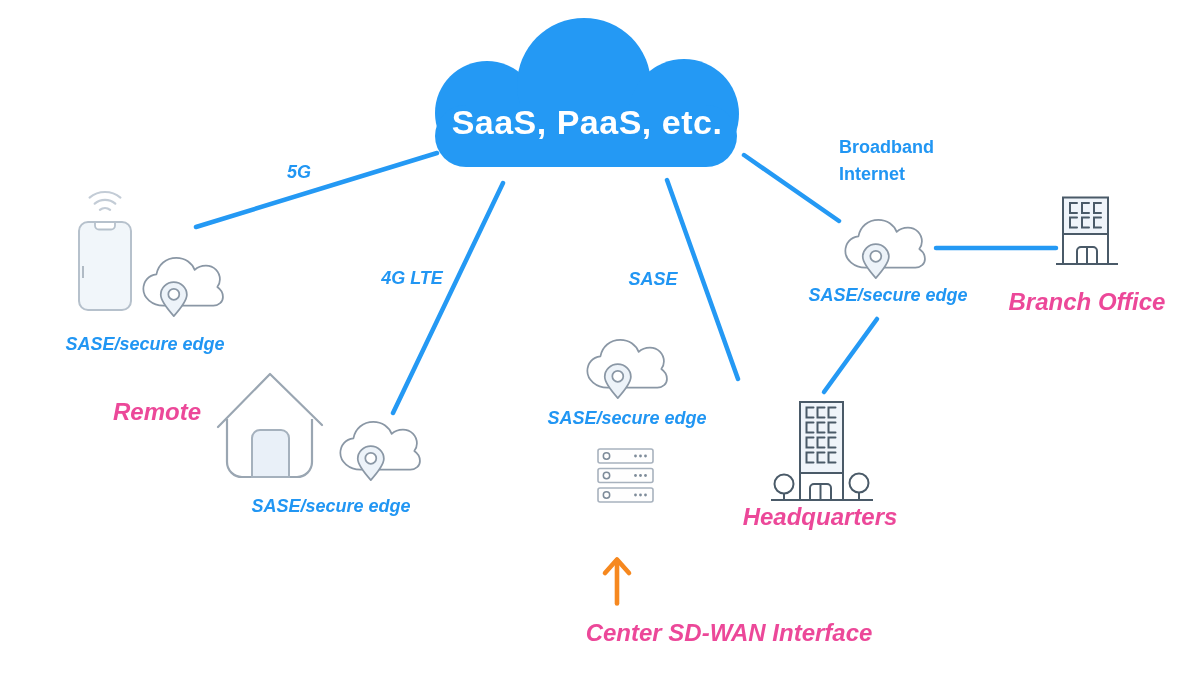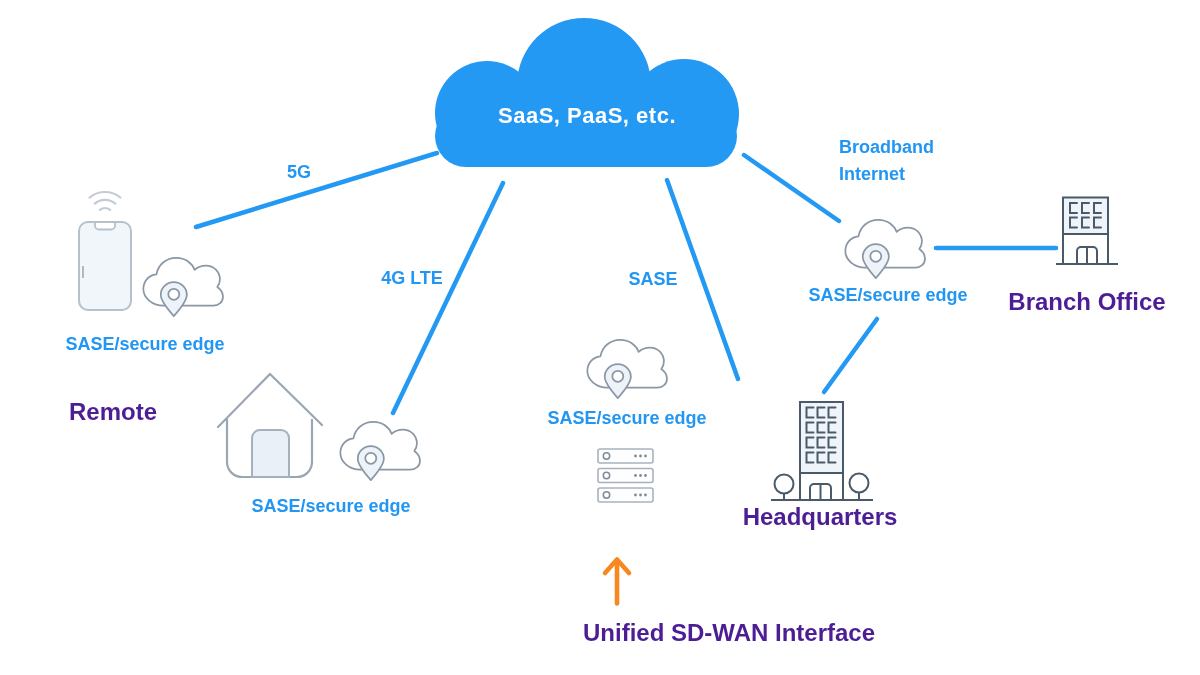--- a/index.html
+++ b/index.html
@@ -4,27 +4,27 @@
 <style>
   html,body{margin:0;padding:0;background:#fff;}
   #stage{
     position:relative;width:1200px;height:675px;background:#fff;overflow:hidden;
     font-family:"Liberation Sans", sans-serif;
   }
   .lines-layer{position:absolute;left:0;top:0;width:1200px;height:675px;}
   .icon{position:absolute;overflow:visible;}
   .lbl{position:absolute;white-space:nowrap;font-weight:bold;}
   .lbl-blue{color:#2196F3;font-size:18px;}
-  .lbl-orange{color:#4c1d95;font-size:24px;}
-  .centered{transform:translateX(-50%);text-align:right;}
+  .lbl-orange{color:#ec4899;font-size:24px;}
+  .centered{transform:translateX(-50%);text-align:right;font-style:italic;}
   .cloud-title{
     position:absolute;left:432px;top:103px;width:310px;text-align:center;
-    color:#fff;font-size:22px;font-weight:bold;letter-spacing:.5px;
+    color:#fff;font-size:34px;font-weight:bold;letter-spacing:.5px;
   }
-  .two-line{line-height:35px;}
+  .two-line{line-height:35px;margin-left:44px;}
   .bb-label{line-height:27px;text-align:left;margin-left:48px;}
 </style>
 </head>
 <body>
 
 <div id="stage">
 
   <svg width="0" height="0" style="position:absolute" aria-hidden="true">
     <defs>
       <symbol id="sym-saas-cloud" viewBox="0 0 310 152">
@@ -182,21 +182,21 @@
       <use href="#sym-sase-cloud"></use>
     </svg>
   <div class="lbl lbl-blue centered" style="left:627px;top:408px">SASE/secure edge</div>
   <svg class="icon" style="left:597px;top:448px;width:58px;height:56px">
       <use href="#sym-servers"></use>
     </svg>
 
   <svg class="icon" style="left:600px;top:554px;width:34px;height:52px">
       <use href="#sym-arrow"></use>
     </svg>
-  <div class="lbl lbl-orange centered" style="left:729px;top:619px">Unified SD-WAN Interface</div>
+  <div class="lbl lbl-orange centered" style="left:729px;top:619px">Center SD-WAN Interface</div>
 
   <svg class="icon" style="left:770px;top:400px;width:104px;height:102px">
       <use href="#sym-hq"></use>
     </svg>
   <div class="lbl lbl-orange centered" style="left:820px;top:503px">Headquarters</div>
 
   <svg class="icon" style="left:841px;top:217px;width:87px;height:63px">
       <use href="#sym-sase-cloud"></use>
     </svg>
   <div class="lbl lbl-blue centered" style="left:888px;top:285px">SASE/secure edge</div>

